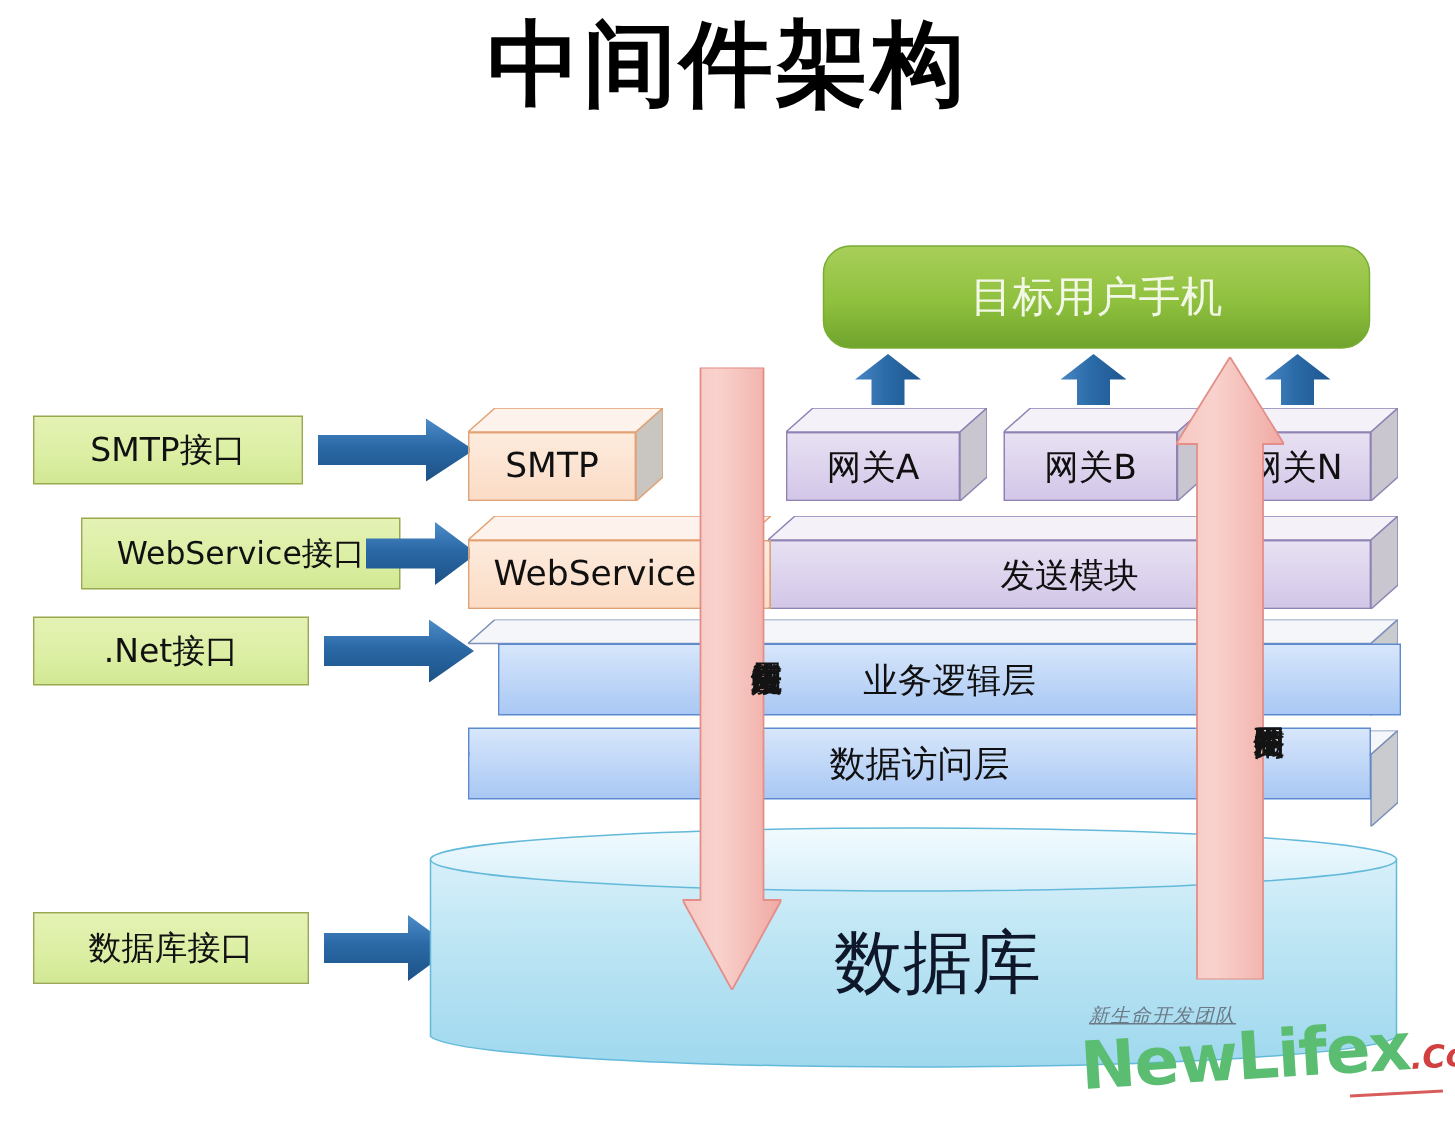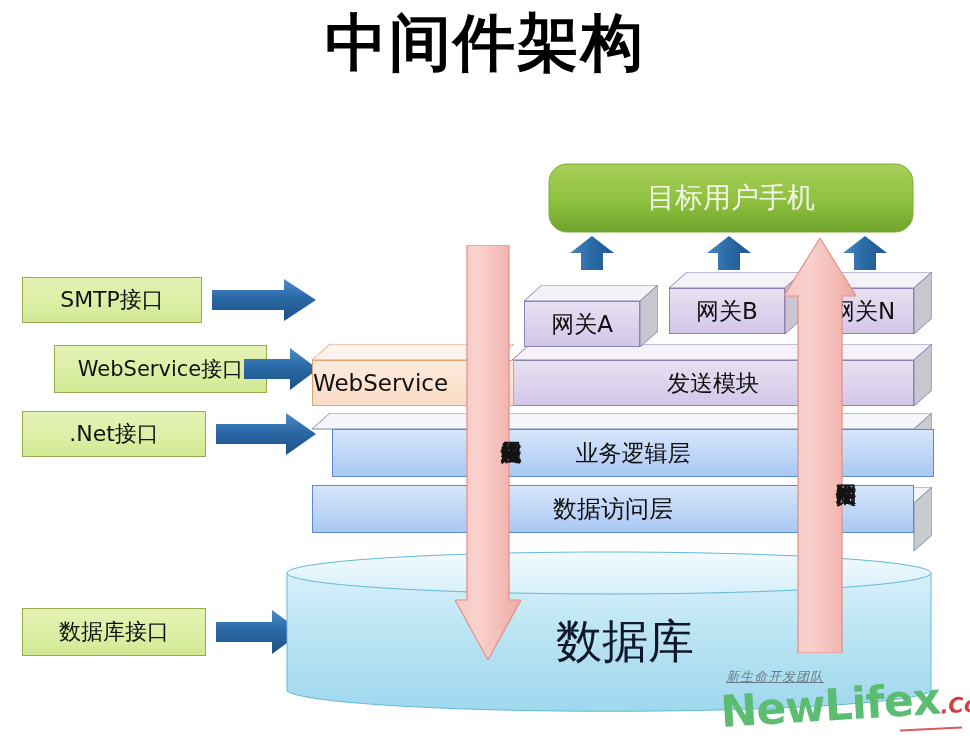--- a/index.html
+++ b/index.html
@@ -259,27 +259,36 @@
     </svg>
     <div class="face" style="width:402px;height:46px;font-size:23px;">
       <span>发送模块</span>
     </div>
   </div>
 
   <div class="blk orange" style="left:312px;top:344px;width:202px;height:62px;">
     <svg width="202" height="62" viewBox="0 0 202 62" style="position:absolute;left:0;top:0;">
       <polygon points="0,16 18,0 202,0 184,16" fill="#fdf3ec" stroke="#e2a172" stroke-width="1"></polygon>
     </svg>
-    <div class="face" style="width:202px;height:46px;font-size:23px;justify-content:flex-start;">
+    <div class="face" style="width:202px;height:46px;font-size:23px;justify-content:flex-start;padding-left:16px;">
       <span>WebService</span>
     </div>
   </div>
 
-
-  <div class="blk purple" style="left:524px;top:272px;width:134px;height:62px;margin-top:13px;">
+  <div class="blk orange" style="left:312px;top:272px;width:130px;height:62px;">
+    <svg width="130" height="62" viewBox="0 0 130 62" style="position:absolute;left:0;top:0;">
+      <polygon points="0,16 18,0 130,0 112,16" fill="#fdf3ec" stroke="#e2a172" stroke-width="1"></polygon>
+      <polygon points="112,16 130,0 130,46 112,62" fill="#c9c6c2" stroke="#e2a172" stroke-width="1"></polygon>
+    </svg>
+    <div class="face" style="width:112px;height:46px;font-size:23px;">
+      <span>SMTP</span>
+    </div>
+  </div>
+
+  <div class="blk purple" style="left:524px;top:272px;width:134px;height:62px;">
     <svg width="134" height="62" viewBox="0 0 134 62" style="position:absolute;left:0;top:0;">
       <polygon points="0,16 18,0 134,0 116,16" fill="#f4f2f8" stroke="#8e83b4" stroke-width="1"></polygon>
       <polygon points="116,16 134,0 134,46 116,62" fill="#c9c6d0" stroke="#8e83b4" stroke-width="1"></polygon>
     </svg>
     <div class="face" style="width:116px;height:46px;font-size:23px;">
       <span>网关A</span>
     </div>
   </div>
 
   <div class="blk purple" style="left:669px;top:272px;width:134px;height:62px;">

